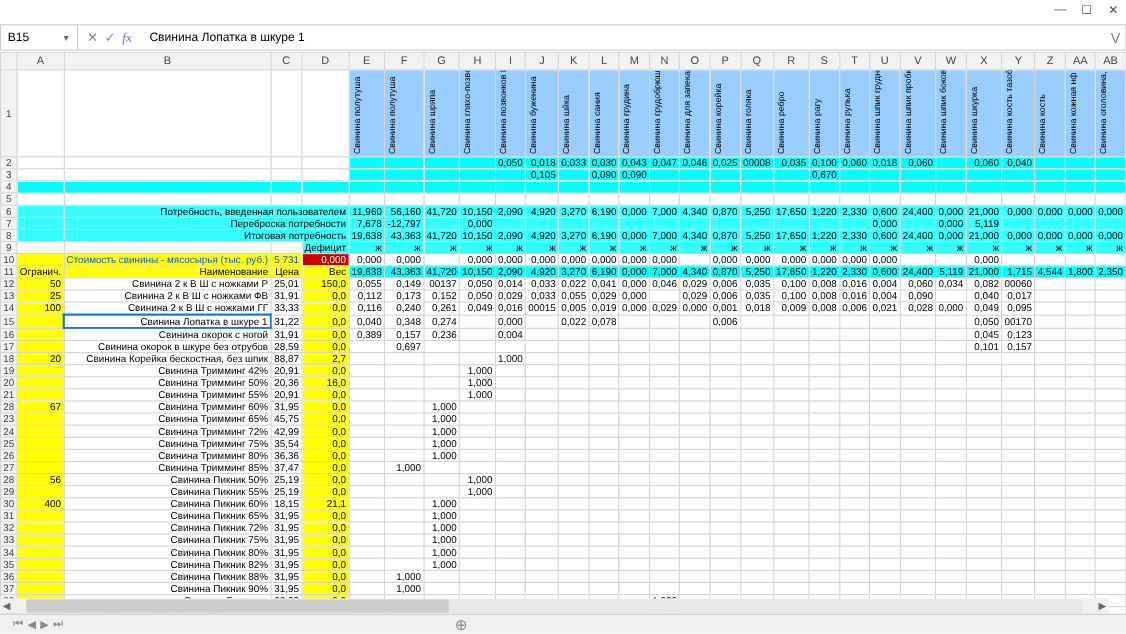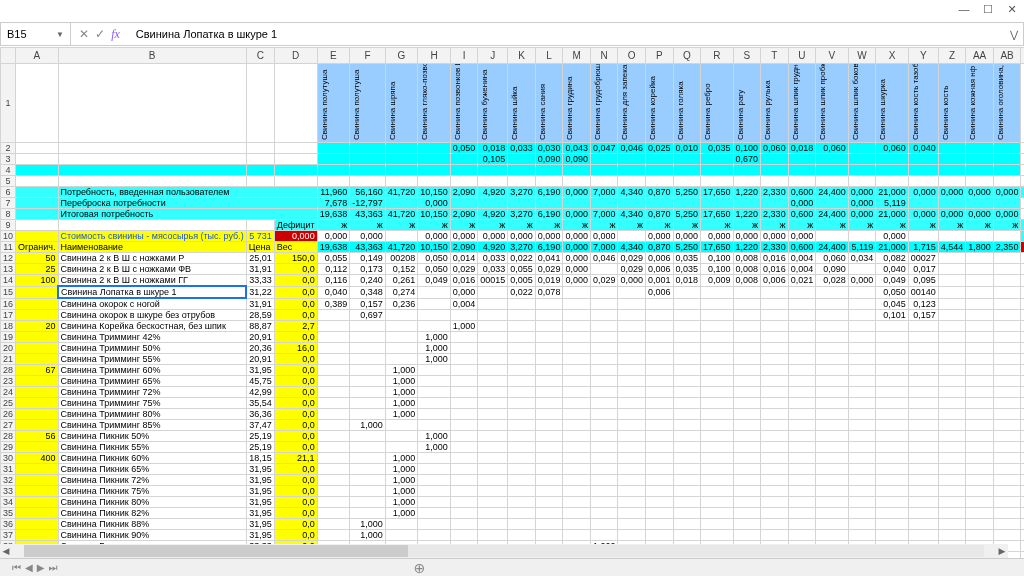--- a/index.html
+++ b/index.html
@@ -35,21 +35,21 @@
 
 .cyan { background: #33ffff; }
 .dkcyan { background: #00ffff; }
 .yellow { background: #ffff00; }
 .green-edge { border-right: 2px solid #0a0 !important; }
 .sel-cell { border: 2px solid #1a73e8 !important; background: #fff; position: relative; }
 .blue-txt { color: #1a56db; }
 .red-bg { background: #cc0000; color: #fff; }
 
 .num { text-align: right; }
-.txt { text-align: left; }
+.txt { text-align: right; }
 
 .sheet-tabs { position: absolute; bottom: 0; left: 0; right: 0; height: 18px; background: #f0f0f0; border-top: 1px solid #ccc; display: flex; align-items: center; padding-left: 12px; font-size: 11px; }
 .tab-nav { display: flex; gap: 4px; color: #888; padding-right: 8px; font-size: 10px; }
 .tab { padding: 2px 10px; border-right: 1px solid #ccc; cursor: pointer; color: #555; margin-top: 41px; }
 .tab.active { background: #f9a8d4; font-weight: bold; color: #000; border-bottom: 2px solid #007c3e; }
 .tab-add { padding: 2px 8px; color: #888; font-size: 14px; }
 
 .scroll-h { position: absolute; bottom: 18px; left: 0; right: 16px; height: 14px; background: #f0f0f0; display: flex; align-items: center; }
 .scroll-h .track { flex: 1; height: 12px; background: #e8e8e8; position: relative; margin: 0 12px; }
 .scroll-h .thumb { position: absolute; left: 0; width: 40%; height: 100%; background: #ccc; }
@@ -236,21 +236,21 @@
           <td class="dkcyan num"></td>
           <td class="dkcyan num"></td>
           <td class="dkcyan num">0,050</td>
           <td class="dkcyan num">0,018</td>
           <td class="dkcyan num">0,033</td>
           <td class="dkcyan num">0,030</td>
           <td class="dkcyan num">0,043</td>
           <td class="dkcyan num">0,047</td>
           <td class="dkcyan num">0,046</td>
           <td class="dkcyan num">0,025</td>
-          <td class="dkcyan num">0,010</td>
+          <td class="dkcyan num">00008</td>
           <td class="dkcyan num">0,035</td>
           <td class="dkcyan num">0,100</td>
           <td class="dkcyan num">0,060</td>
           <td class="dkcyan num">0,018</td>
           <td class="dkcyan num">0,060</td>
           <td class="dkcyan num"></td>
           <td class="dkcyan num">0,060</td>
           <td class="dkcyan num">0,040</td>
           <td class="dkcyan num"></td>
           <td class="dkcyan num"></td>
@@ -540,39 +540,39 @@
           <td class="red-bg num">231,149</td>
         </tr>
         <tr>
           <td class="row-hdr">12</td>
           <td class="yellow num">50</td>
           <td class="txt ">Свинина 2 к В Ш с ножками Р</td>
           <td class="num">25,01</td>
           <td class="yellow num">150,0</td>
           <td class="num">0,055</td>
           <td class="num">0,149</td>
-          <td class="num">00208</td>
+          <td class="num">00137</td>
           <td class="num">0,050</td>
           <td class="num">0,014</td>
           <td class="num">0,033</td>
           <td class="num">0,022</td>
           <td class="num">0,041</td>
           <td class="num">0,000</td>
           <td class="num">0,046</td>
           <td class="num">0,029</td>
           <td class="num">0,006</td>
           <td class="num">0,035</td>
           <td class="num">0,100</td>
           <td class="num">0,008</td>
           <td class="num">0,016</td>
           <td class="num">0,004</td>
           <td class="num">0,060</td>
           <td class="num">0,034</td>
           <td class="num">0,082</td>
-          <td class="num">00027</td>
+          <td class="num">00060</td>
           <td class="num"></td>
           <td class="num"></td>
           <td class="num"></td>
           <td class="num green-edge">0,993</td>
         </tr>
         <tr>
           <td class="row-hdr">13</td>
           <td class="yellow num">25</td>
           <td class="txt ">Свинина 2 к В Ш с ножками ФВ</td>
           <td class="num">31,91</td>
@@ -654,21 +654,21 @@
           <td class="num"></td>
           <td class="num">0,006</td>
           <td class="num"></td>
           <td class="num"></td>
           <td class="num"></td>
           <td class="num"></td>
           <td class="num"></td>
           <td class="num"></td>
           <td class="num"></td>
           <td class="num">0,050</td>
-          <td class="num">00140</td>
+          <td class="num">00170</td>
           <td class="num"></td>
           <td class="num"></td>
           <td class="num"></td>
           <td class="num green-edge">0,998</td>
         </tr>
         <tr>
           <td class="row-hdr">16</td>
           <td class="yellow num"></td>
           <td class="txt ">Свинина окорок с ногой</td>
           <td class="num">31,91</td>

